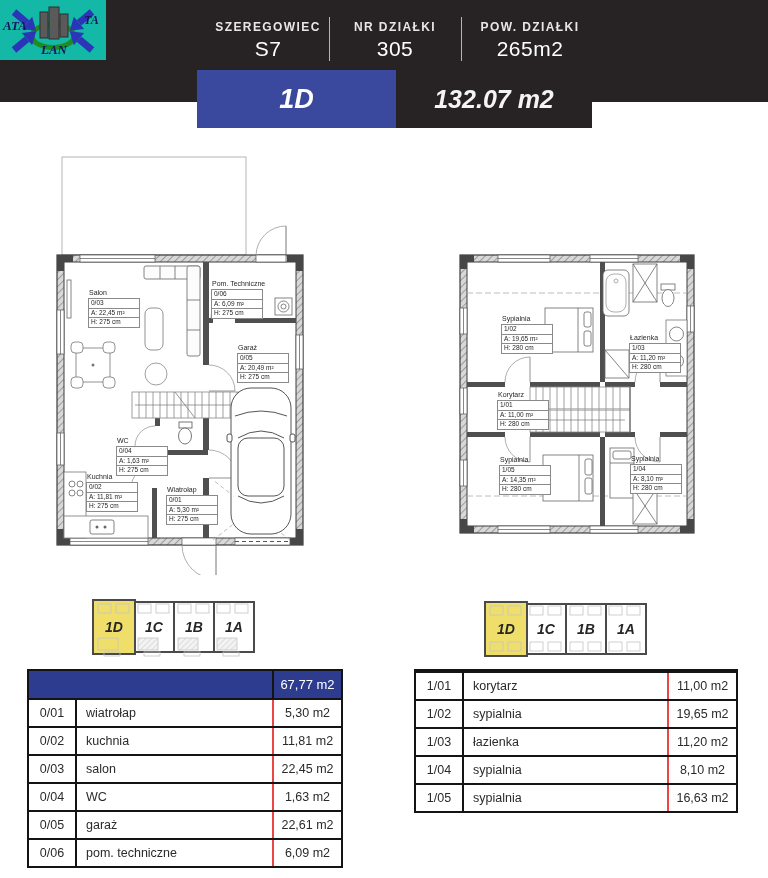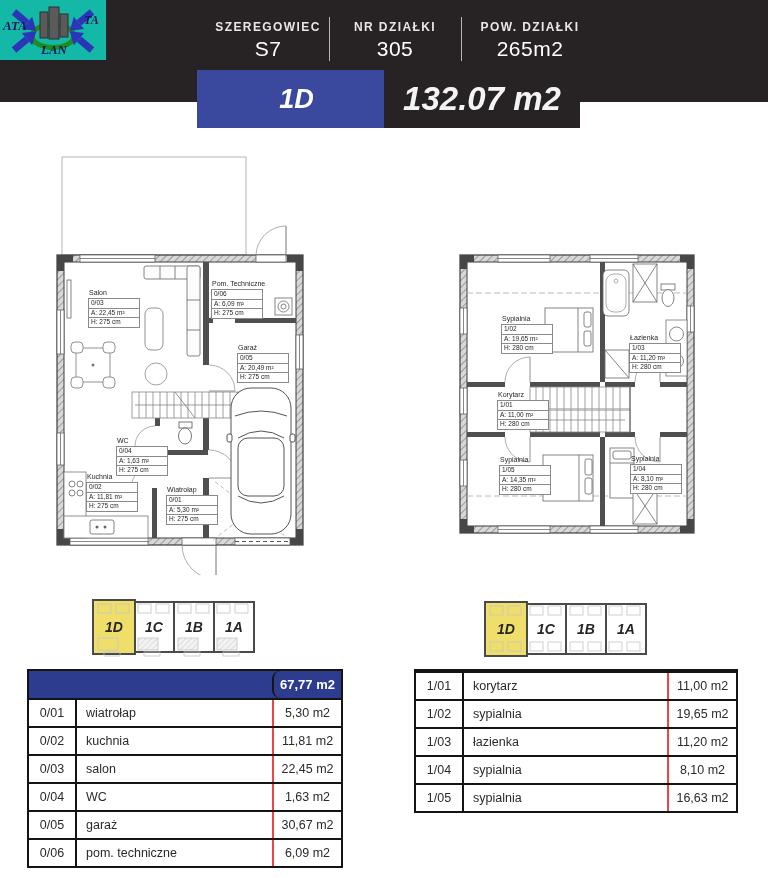--- a/index.html
+++ b/index.html
@@ -11,23 +11,23 @@
   .band{position:absolute;left:0;top:0;width:768px;height:102px;background:#272223;}
   .logo-box{position:absolute;left:0;top:0;width:106px;height:60px;background:#14b8a6;}
   .hfields{position:absolute;top:0;left:0;}
   .hfield{position:absolute;top:20px;text-align:center;color:#fff;}
   .hfield .lab{font-size:12px;letter-spacing:1.4px;color:#e8e6e6;font-weight:bold;}
   .hfield .val{font-size:21px;font-weight:normal;margin-top:3px;letter-spacing:.5px;}
   .vsep{position:absolute;top:17px;width:1px;height:44px;background:#cfcfcf;opacity:.85;}
   .badge-blue{position:absolute;left:197px;top:70px;width:199px;height:58px;background:#3a489d;
     display:flex;align-items:center;justify-content:center;color:#fff;
     font-size:27px;font-weight:bold;font-style:italic;}
-  .badge-area{position:absolute;left:384px;top:70px;width:196px;height:58px;background:#272223;
+  .badge-area{position:absolute;left:396px;top:70px;width:196px;height:58px;background:#272223;
     display:flex;align-items:center;justify-content:center;color:#f4f4f4;
-    font-size:33px;font-weight:bold;font-style:italic;}
+    font-size:25px;font-weight:bold;font-style:italic;}
   
   .plan-svg{position:absolute;}
   #svg-parter{left:45px;top:150px;}
   #svg-poddasze{left:450px;top:248px;}
   .plan-label{position:absolute;z-index:5;color:#1f1f1f;}
   .pl-name{font-size:7px;line-height:8px;margin:0 0 1px 1px;white-space:nowrap;}
   .pl-box{display:inline-block;background:#fff;border:1px solid #8a8a8a;}
   .pl-row{font-size:6.5px;line-height:8.5px;padding:0 2px;border-bottom:1px solid #8a8a8a;
     white-space:nowrap;min-width:46px;}
   .pl-row:last-child{border-bottom:none;}
@@ -36,21 +36,21 @@
   #mini-left{left:90px;top:592px;}
   #mini-right{left:482px;top:594px;}
   
   .area-table{position:absolute;border:2px solid #141414;background:#fff;box-sizing:border-box;}
   #table-parter{left:27px;top:669px;width:316px;}
   #table-poddasze{left:414px;top:669px;width:324px;}
   .t-head{display:flex;background:#2e3c90;color:#fff;height:27px;align-items:stretch;}
   .t-title{flex:1;display:flex;align-items:center;justify-content:center;
     font-size:14px;font-weight:bold;letter-spacing:1px;margin-top:34px;}
   .t-total{width:67px;border-left:2px solid #141414;display:flex;align-items:center;
-    justify-content:center;font-size:13px;font-weight:bold;border-radius:8px;}
+    justify-content:center;font-size:13px;font-weight:normal;}
   .t-row{display:flex;height:26px;border-top:2px solid #141414;color:#2a2a2a;font-size:12.5px;}
   .c-no{width:46px;display:flex;align-items:center;justify-content:center;
     border-right:2px solid #141414;}
   .c-name{flex:1;display:flex;align-items:center;padding-left:9px;}
   .c-val{width:67px;border-left:2px solid #ef4444;display:flex;align-items:center;
     justify-content:center;}
 </style>
 </head>
 <body>
 
@@ -593,21 +593,21 @@
     <div class="c-val">22,45 m2</div>
   </div>
   <div class="t-row">
     <div class="c-no">0/04</div>
     <div class="c-name">WC</div>
     <div class="c-val">1,63 m2</div>
   </div>
   <div class="t-row">
     <div class="c-no">0/05</div>
     <div class="c-name">garaż</div>
-    <div class="c-val">30,67 m2</div>
+    <div class="c-val">22,61 m2</div>
   </div>
   <div class="t-row">
     <div class="c-no">0/06</div>
     <div class="c-name">pom. techniczne</div>
     <div class="c-val">6,09 m2</div>
   </div>
 </div>
 
 <div class="area-table" id="table-poddasze">
   <div class="t-row">

